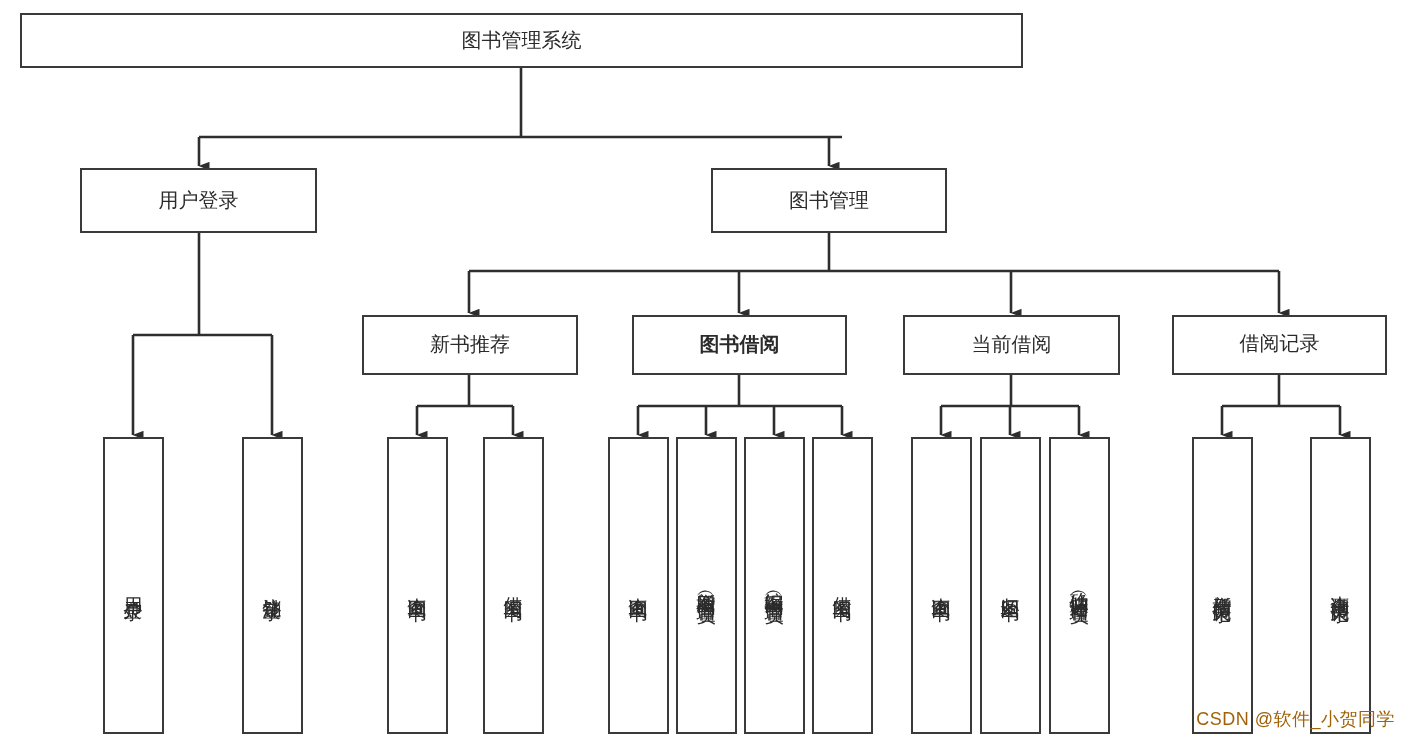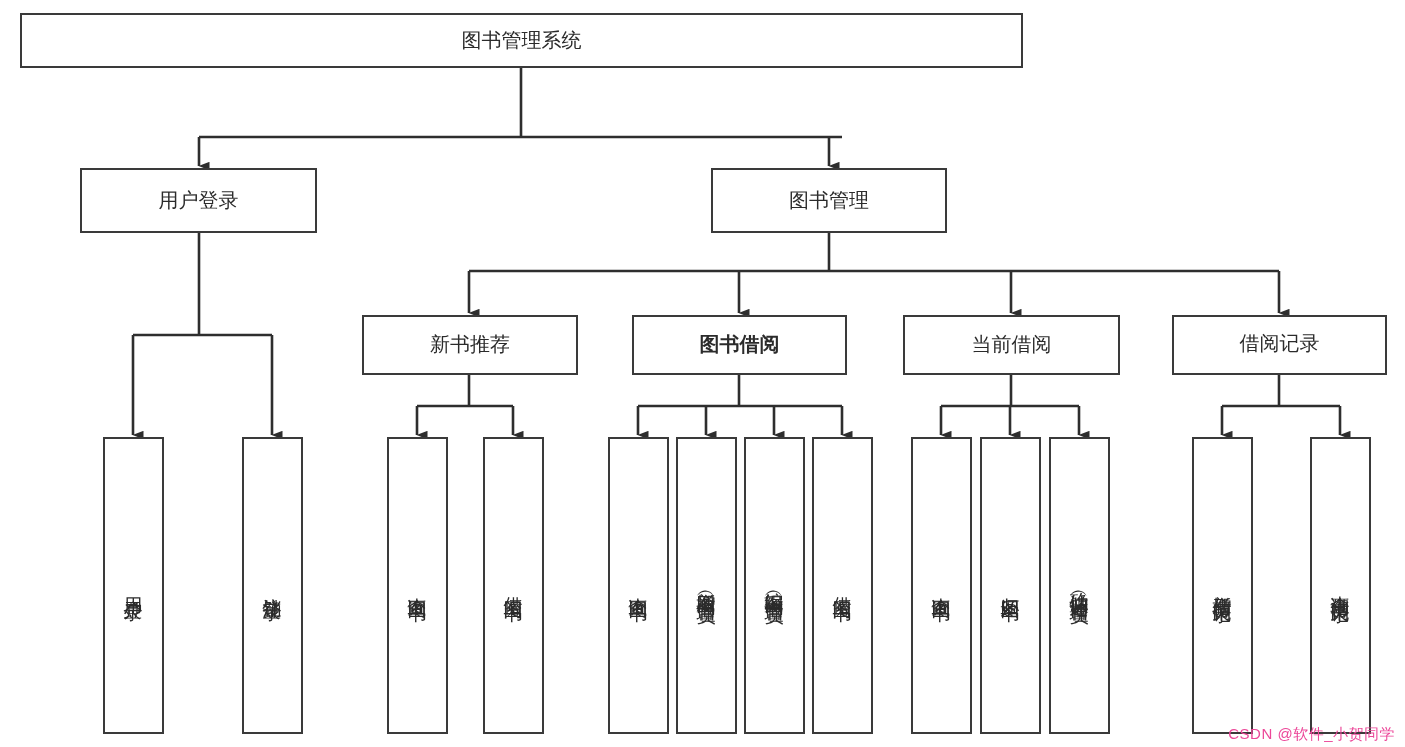--- a/index.html
+++ b/index.html
@@ -54,23 +54,23 @@
     font-size: 19px;
     writing-mode: vertical-rl;
     text-orientation: upright;
     letter-spacing: 2px;
     line-height: 1;
     white-space: nowrap;
   }
   #watermark {
     position: absolute;
     right: 10px;
-    bottom: 3px;
-    font-size: 15px;
-    color: #ec4899;
+    bottom: 16px;
+    font-size: 18px;
+    color: #a16207;
     letter-spacing: 0.5px;
     white-space: nowrap;
   }
 </style>
 </head>
 <body>
 
 <div id="diagram-root">
 
   <svg id="connectors" viewBox="0 0 1405 747" xmlns="http://www.w3.org/2000/svg">

